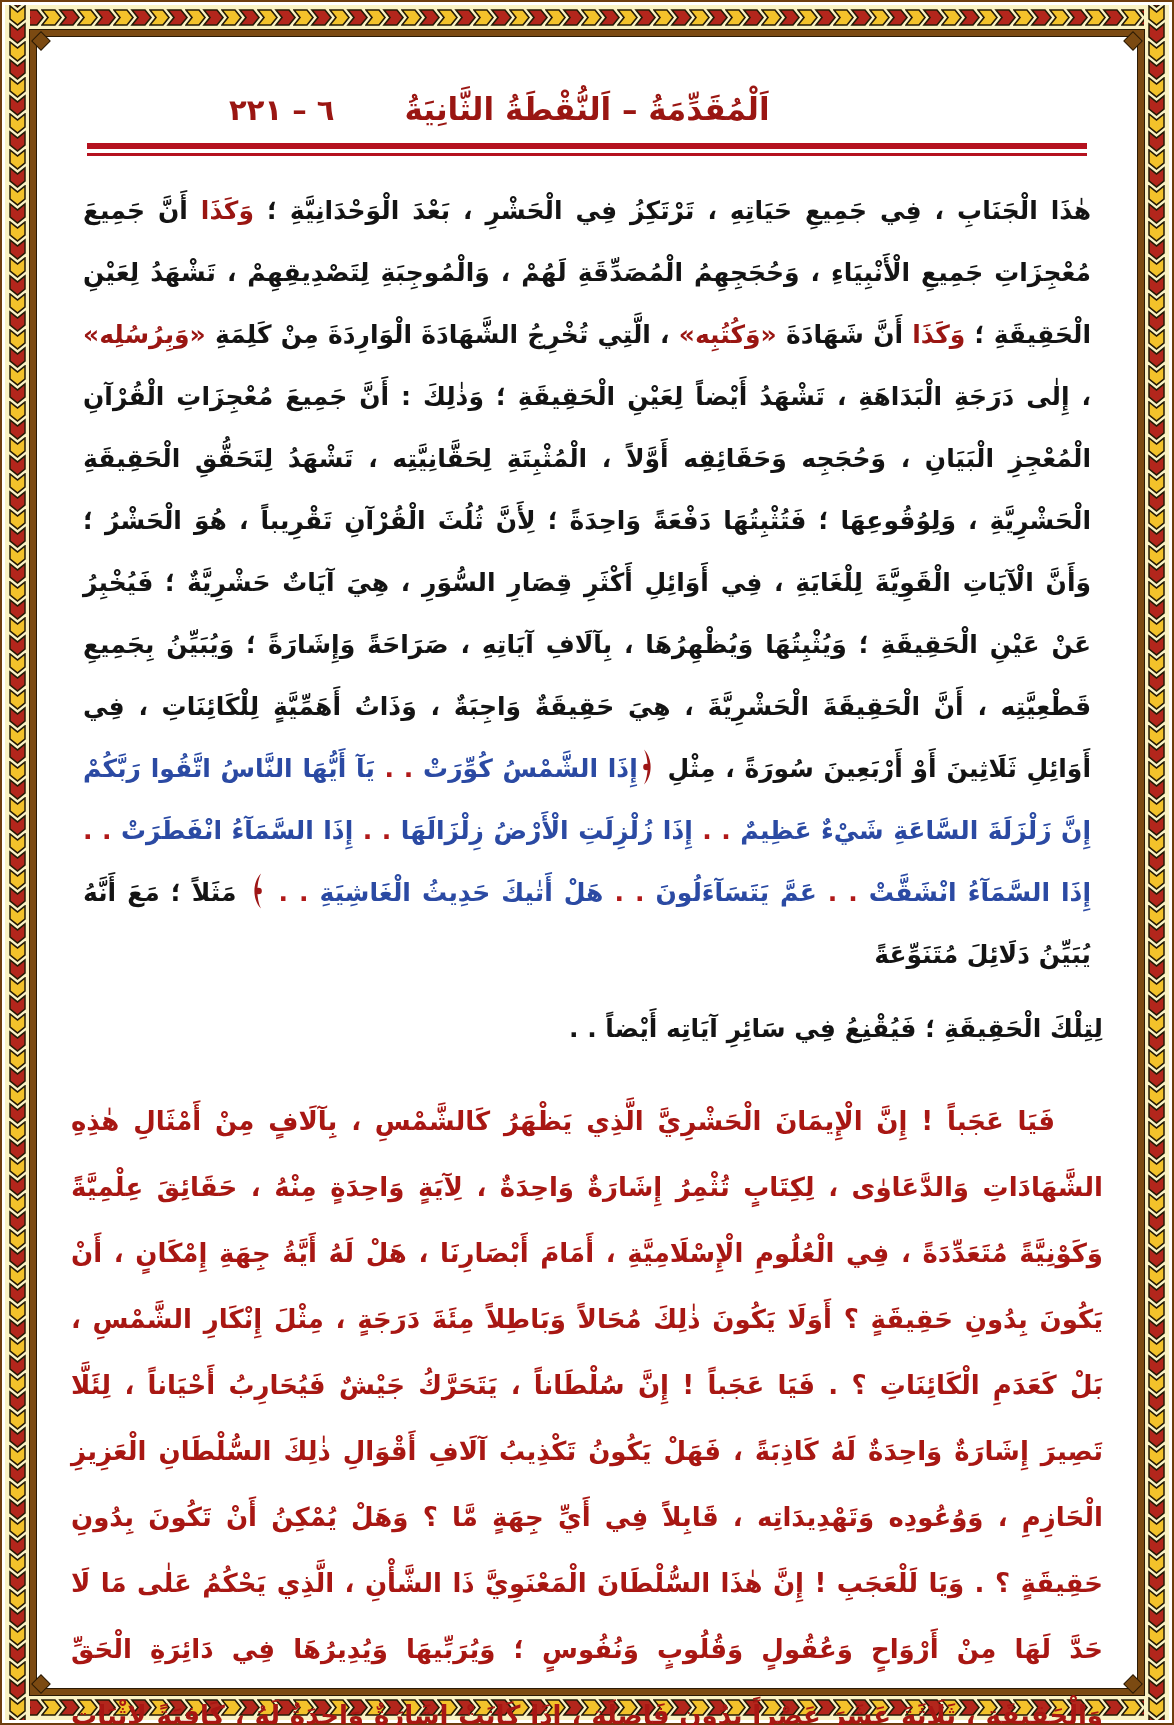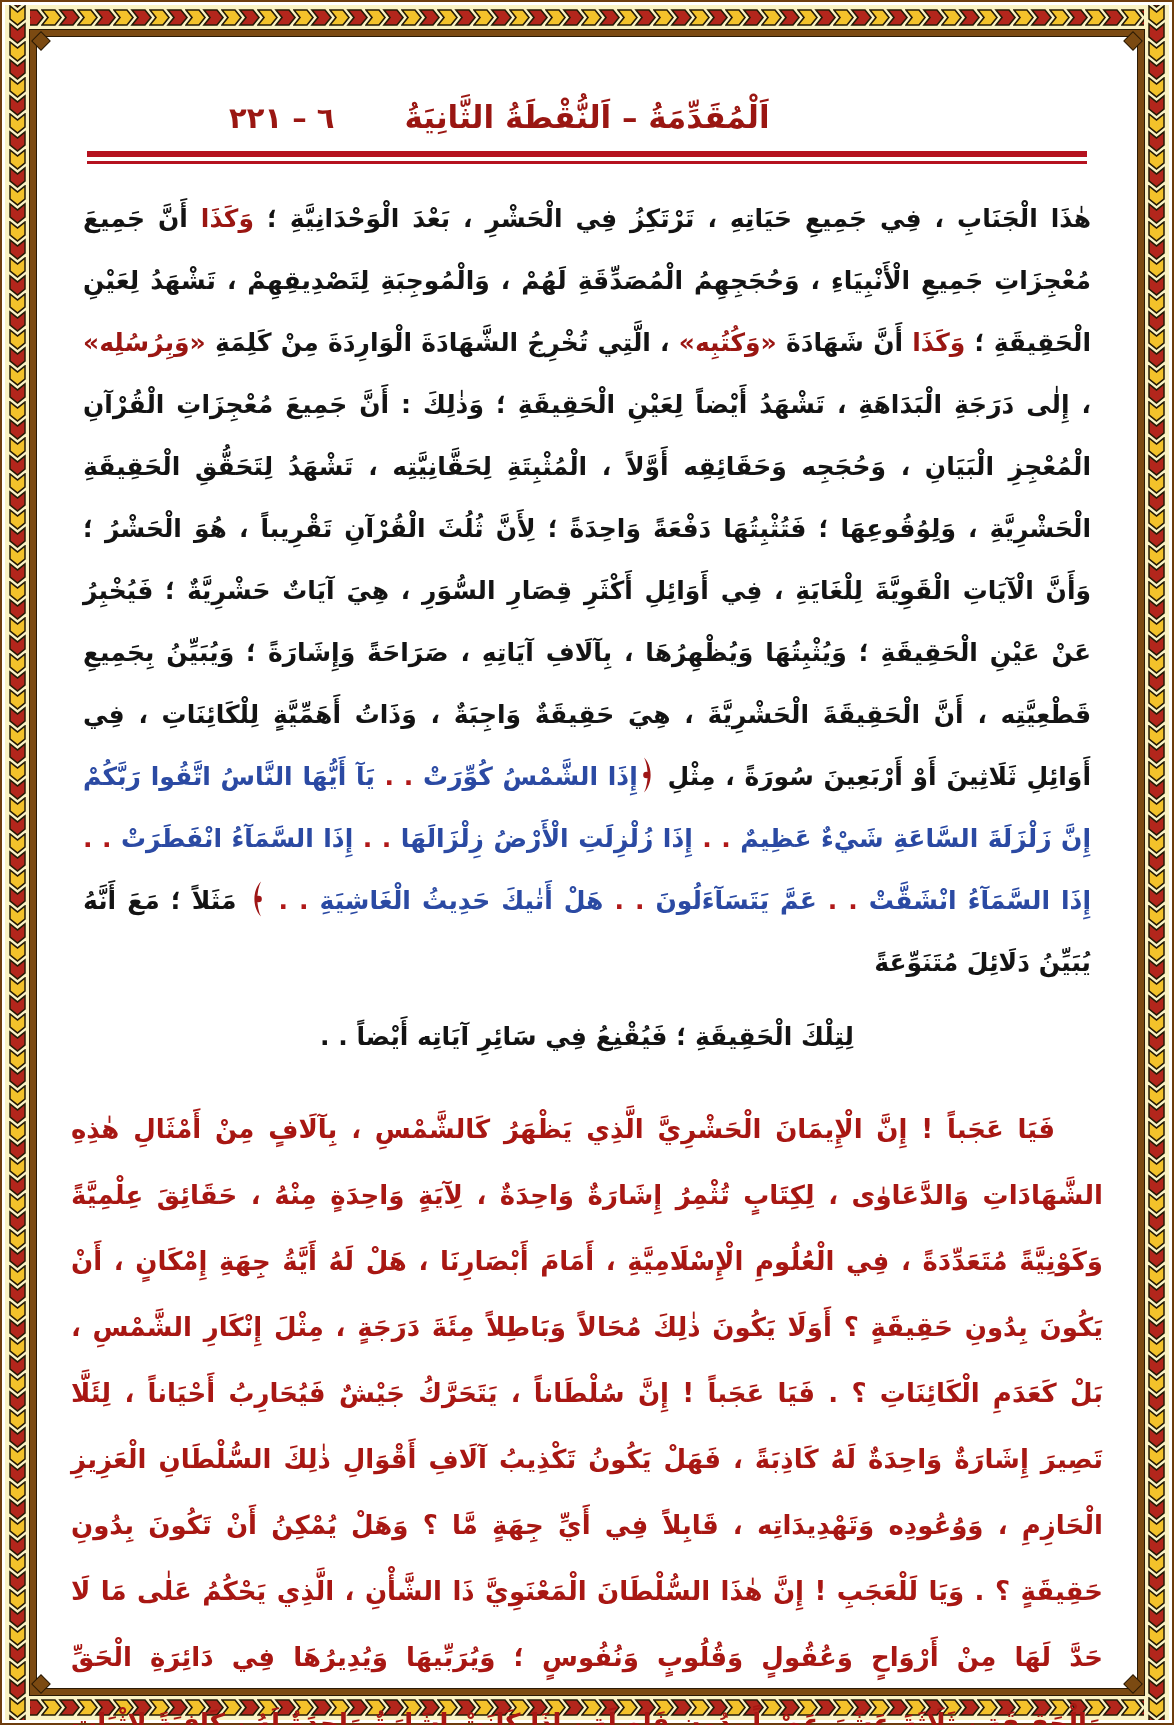--- a/index.html
+++ b/index.html
@@ -18,38 +18,38 @@
   .inner-line{
     position:absolute;inset:30px;border:6px solid #7b4a12;
     box-shadow:0 0 0 1px #2a1a05, inset 0 0 0 1px #2a1a05;pointer-events:none;
   }
   .corner{position:absolute;width:12px;height:12px;background:#7b4a12;transform:rotate(45deg);
     box-shadow:0 0 0 1px #2a1a05;}
   .corner.tl{top:-1px;left:-1px}.corner.tr{top:-1px;right:-1px}
   .corner.bl{bottom:-1px;left:-1px}.corner.br{bottom:-1px;right:-1px}
 
   
-  main{position:absolute;inset:37px;padding:12px 34px;direction:rtl;}
+  main{position:absolute;inset:37px;padding:4px 34px;direction:rtl;}
   header{position:relative;padding-top:50px;}
   .title{
     margin:0;text-align:center;font-size:31px;font-weight:bold;color:#9a1612;
   }
   .pagenum{
     position:absolute;left:158px;top:52px;font-size:29px;font-weight:bold;color:#9a1612;direction:rtl;
   }
   .header-rule{
     margin:16px 16px 0 16px;height:4px;background:#ffffff;
     border-top:6px solid #b5121f;border-bottom:3px solid #b5121f;
   }
   .text{margin-top:24px;font-weight:bold;color:#141414;}
   .p1{
     margin:12px;font-size:25px;line-height:62px;text-align:justify;
   }
   .p1-last{
-    margin:0;font-size:25px;line-height:62px;text-align:center;
+    margin:0;font-size:25px;line-height:62px;
   }
   .p2{
     margin:28px 0 0 0;font-size:26px;line-height:66px;text-align:justify;
     color:#a81713;text-indent:48px;
   }
   .run.black{color:#141414;}
   .run.red{color:#9a1612;}
   .run.blue{color:#2b4aa3;}
   .run.dots{color:#b01818;}
   .bracket{width:16px;height:40px;vertical-align:-10px;margin:0 2px;display:inline-block;}

